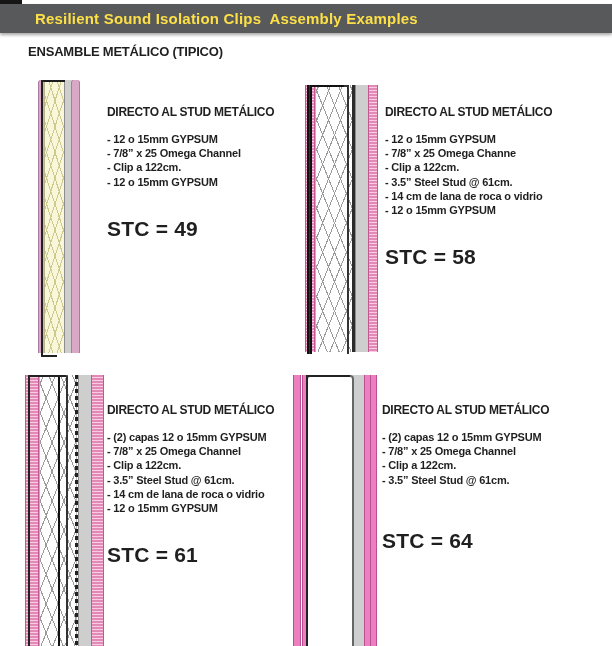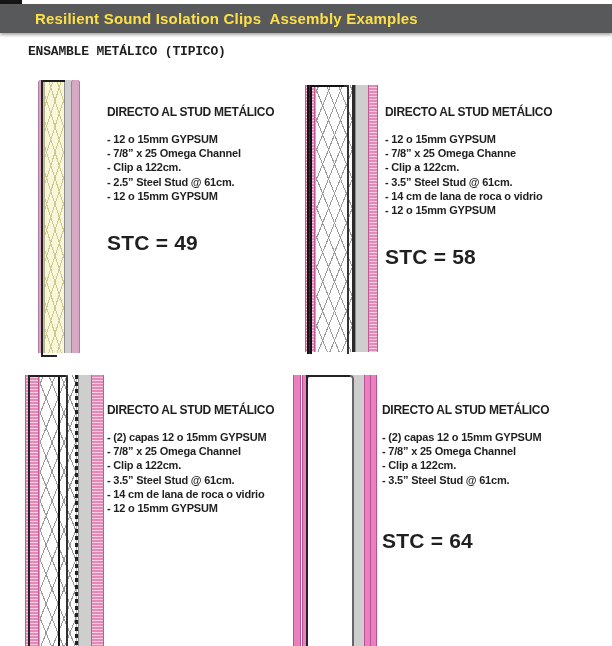--- a/index.html
+++ b/index.html
@@ -5,21 +5,21 @@
   html,body{margin:0;padding:0;background:#fff;}
   body{width:612px;height:646px;overflow:hidden;position:relative;
        font-family:"Liberation Sans",sans-serif;color:#1f1f1f;}
   .canvas{position:absolute;left:0;top:0;width:612px;height:646px;background:#fff;}
 
   
   .corner-mark{position:absolute;left:0;top:0;width:22px;height:6px;background:#161616;}
   .header-bar{position:absolute;left:0;top:4px;width:612px;height:29px;background:var(--header-bar,#58595b);
               box-shadow:0 2px 3px rgba(0,0,0,.35);display:flex;align-items:center;}
   .app-title{color:#fde047;font-size:15px;font-weight:600;margin-left:35px;white-space:pre;letter-spacing:.2px;}
-  .subtitle{position:absolute;left:28px;top:44px;font-size:13px;font-weight:bold;letter-spacing:-.2px;font-family:Liberation Mono, monospace;}
+  .subtitle{position:absolute;left:28px;top:44px;font-size:13px;font-weight:bold;letter-spacing:-.2px;}
 
   
   .textblock{position:absolute;width:230px;}
   .tb-q1{left:107px;top:105px;}
   .tb-q2{left:385px;top:105px;}
   .tb-q3{left:107px;top:403px;}
   .tb-q4{left:382px;top:403px;}
   .assembly-title{margin:0 0 13px 0;font-size:12px;font-weight:bold;letter-spacing:-.3px;}
   .spec-list{font-size:11px;font-weight:bold;letter-spacing:-.2px;}
   .spec-line{line-height:14.2px;white-space:nowrap;}
@@ -132,21 +132,20 @@
     <div class="wa-br2"></div>
     <div class="wa-lineB steel-line"></div>
     <div class="wa-clipB clip"></div>
   </div>
   <div class="textblock tb-q1">
     <h3 class="assembly-title">DIRECTO AL STUD METÁLICO</h3>
     <div class="spec-list">
         <div class="spec-line">- 12 o 15mm GYPSUM</div>
         <div class="spec-line">- 7/8” x 25 Omega Channel</div>
         <div class="spec-line">- Clip a 122cm.</div>
-        <div class="spec-line">- 2.5” Steel Stud @ 61cm.</div>
         <div class="spec-line">- 12 o 15mm GYPSUM</div>
       </div>
     <div class="stc">STC = 49</div>
   </div>
 
   <div class="wall wb">
     <div class="wb-pinkL hatchpink"></div>
     <div class="wb-insul insul-white"></div>
     <div class="wb-dark darkline"></div>
     <div class="wb-gray grayp"></div>
@@ -185,20 +184,21 @@
   <div class="textblock tb-q3">
     <h3 class="assembly-title">DIRECTO AL STUD METÁLICO</h3>
     <div class="spec-list">
         <div class="spec-line">- (2) capas 12 o 15mm GYPSUM</div>
         <div class="spec-line">- 7/8” x 25 Omega Channel</div>
         <div class="spec-line">- Clip a 122cm.</div>
         <div class="spec-line">- 3.5” Steel Stud @ 61cm.</div>
         <div class="spec-line">- 14 cm de lana de roca o vidrio</div>
         <div class="spec-line">- 12 o 15mm GYPSUM</div>
       </div>
+    <div class="stc">STC = 61</div>
   </div>
 
   <div class="wall wd">
     <div class="wd-p1 vivid"></div>
     <div class="wd-p2 vivid"></div>
     <div class="wd-insul insul-white"></div>
     <div class="wd-gray grayp"></div>
     <div class="wd-p3 vivid"></div>
     <div class="wd-p4 vivid"></div>
     <div class="wd-chan"></div>

